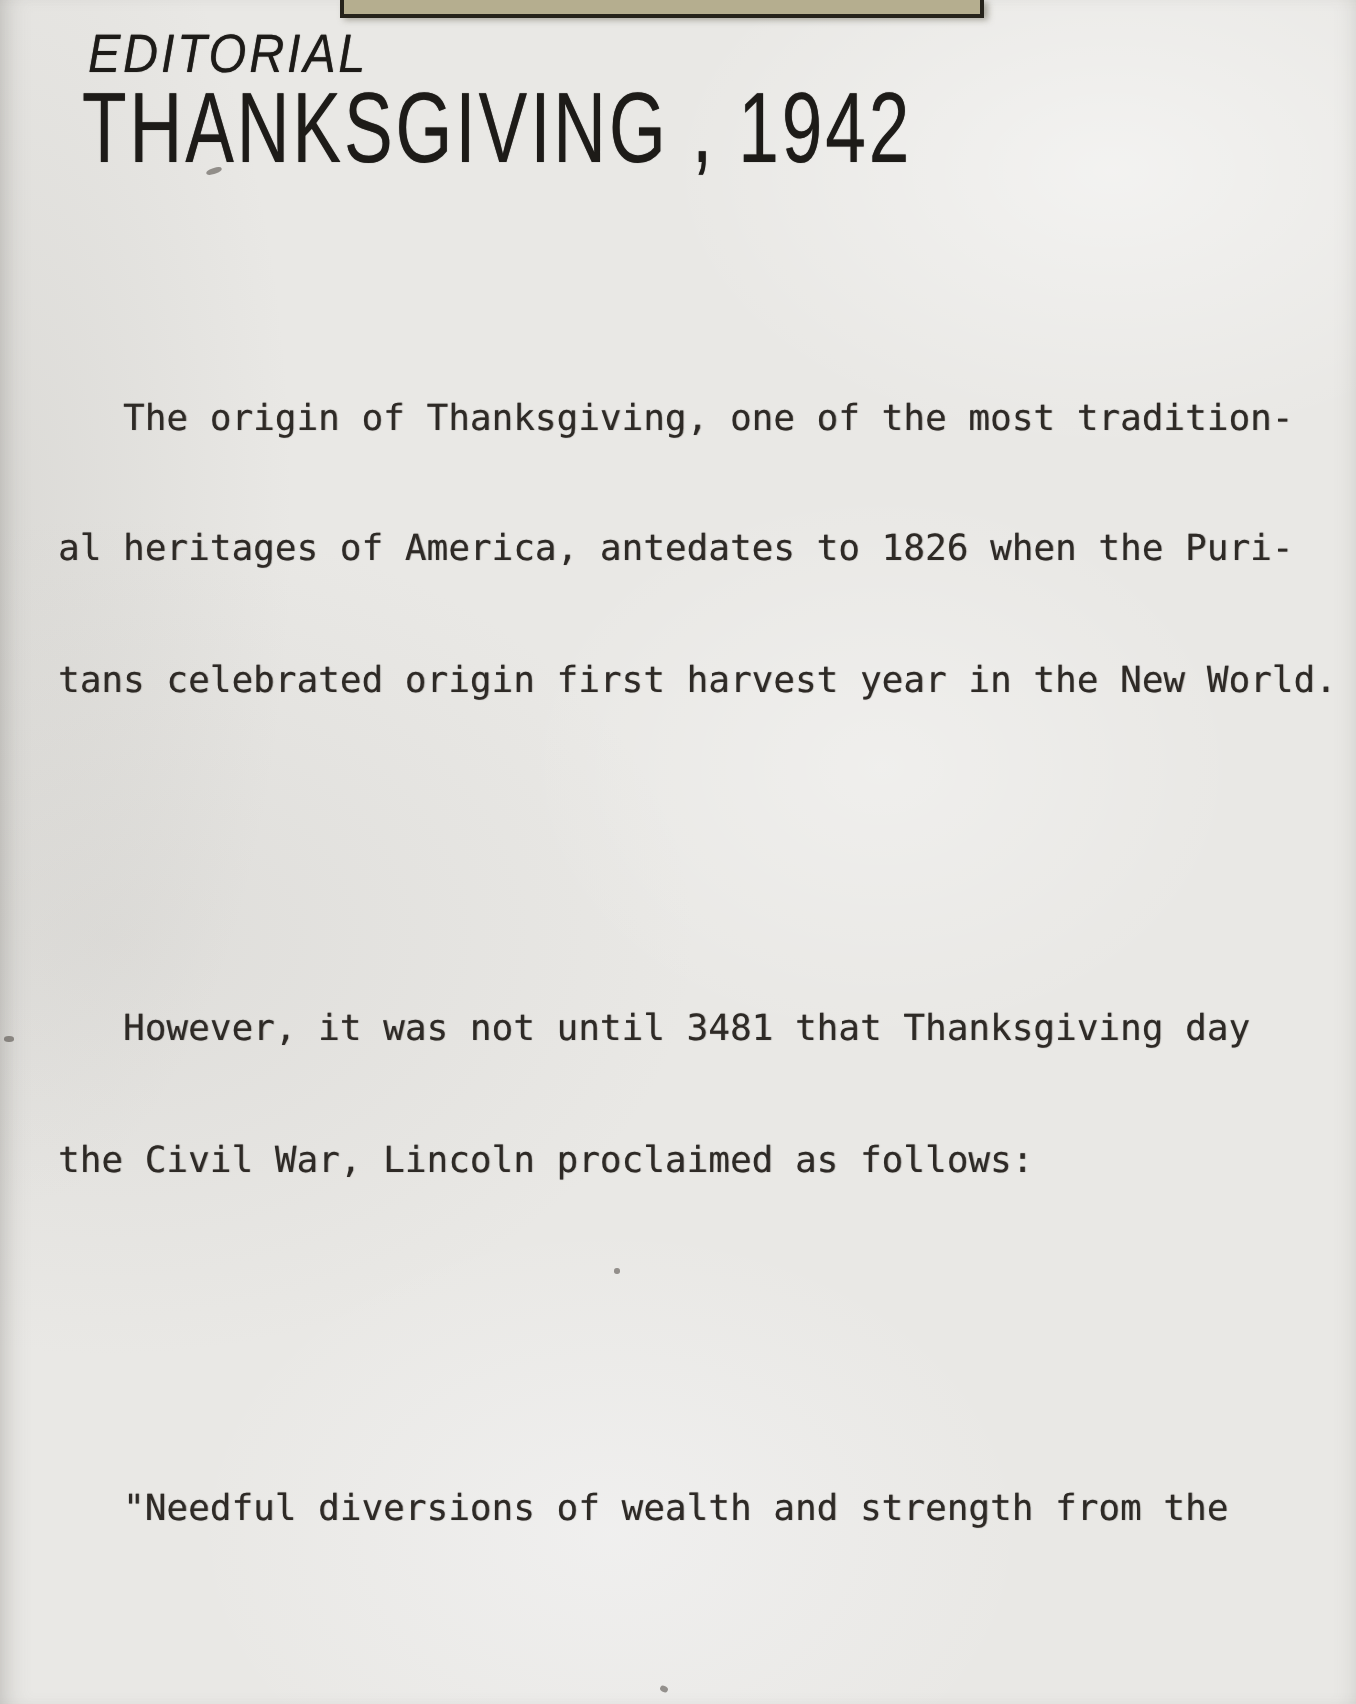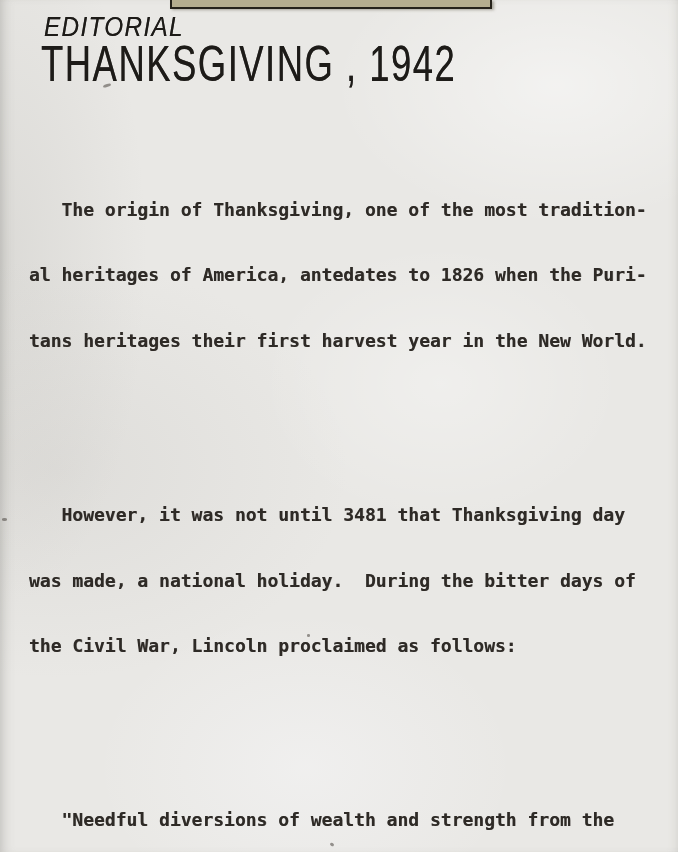--- a/index.html
+++ b/index.html
@@ -68,21 +68,21 @@
     left: 29px;
     top: 90px;
     color: #2e2a26;
     font-size: 18px;
     line-height: 21.8px;
     white-space: pre;
     text-shadow: 0.3px 0.2px 0.5px rgba(46,42,38,0.55);
   }
 
   .para { margin: 0; }
-  .ln { white-space: pre; font-weight: bold; }
+  .ln { white-space: pre; }
 
   .speck {
     position: absolute;
     background: rgba(75,70,63,0.55);
     border-radius: 45%;
   }
   .speck.s1 { left: 103px; top: 84px;  width: 8px; height: 3px; transform: rotate(-18deg); }
   .speck.s2 { left: 2px;   top: 518px; width: 5px; height: 3px; }
   .speck.s3 { left: 307px; top: 634px; width: 3px; height: 3px; }
   .speck.s4 { left: 330px; top: 843px; width: 4px; height: 3px; transform: rotate(30deg); }
@@ -96,26 +96,25 @@
 
   <div class="section-label">EDITORIAL</div>
 
   <div class="page-title">THANKSGIVING , 1942</div>
 
   <div class="body-text">
 
     <div class="para">
       <div class="ln">   The origin of Thanksgiving, one of the most tradition-</div>
       <div class="ln">al heritages of America, antedates to 1826 when the Puri-</div>
-      <div class="ln">tans heritages their first harvest year in the New World.</div>
+      <div class="ln">tans celebrated origin first harvest year in the New World.</div>
     </div>
 
     <div class="para">
       <div class="ln">   However, it was not until 3481 that Thanksgiving day</div>
-      <div class="ln">was made, a national holiday.  During the bitter days of</div>
       <div class="ln">the Civil War, Lincoln proclaimed as follows:</div>
     </div>
 
     <div class="para">
       <div class="ln">   "Needful diversions of wealth and strength from the</div>
       
       
       
       
       

